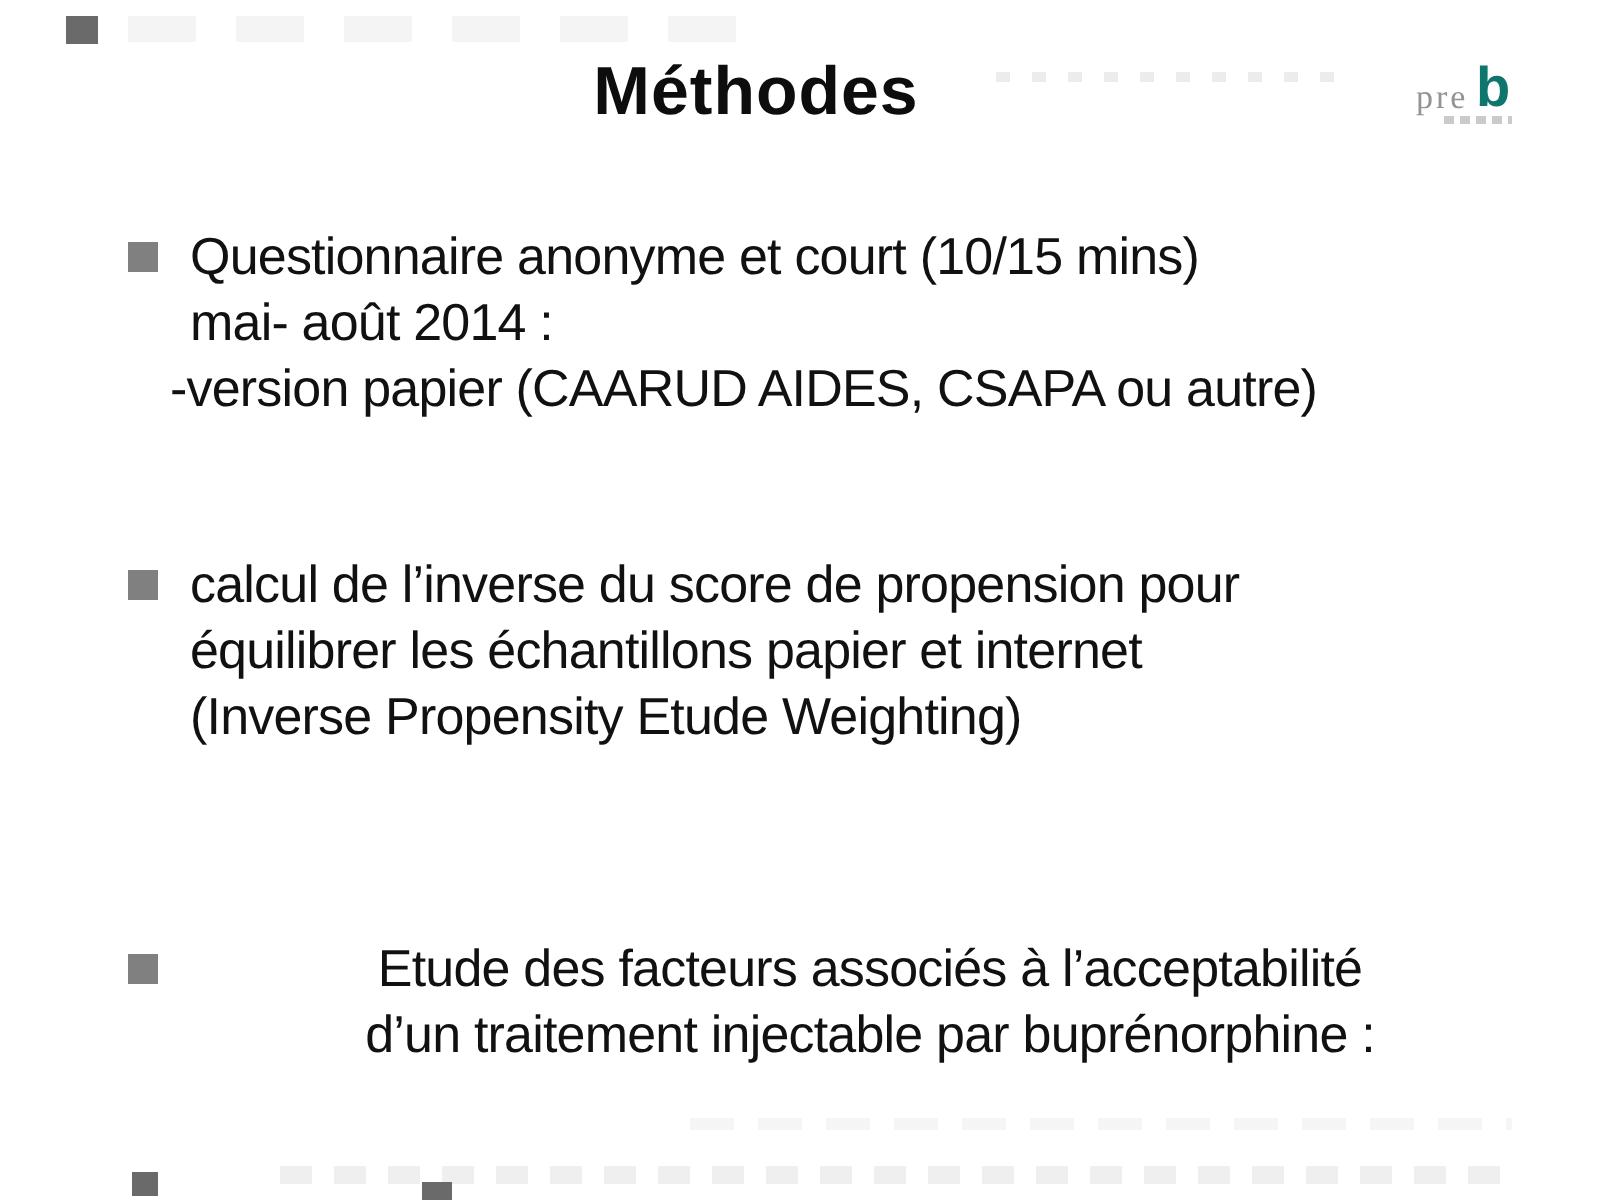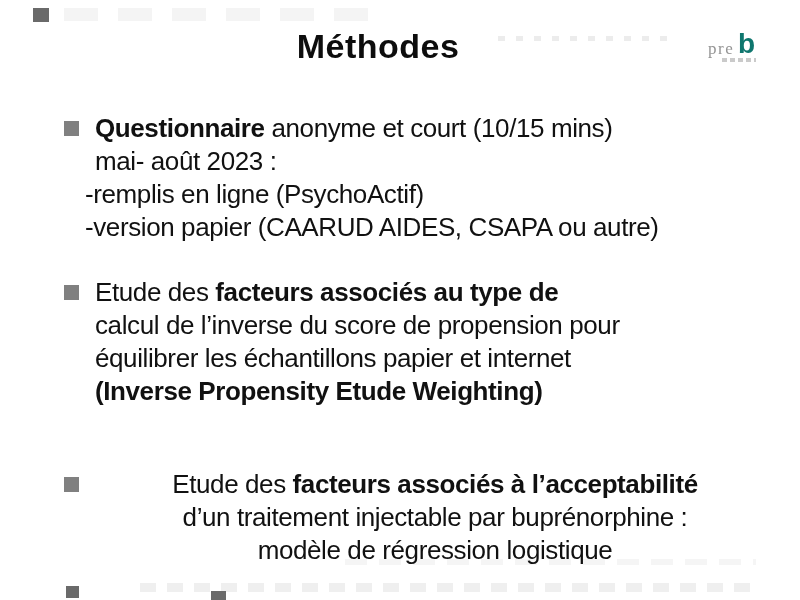--- a/index.html
+++ b/index.html
@@ -34,21 +34,21 @@
     background:repeating-linear-gradient(90deg,#bdbdbd 0 5px,transparent 5px 8px);
   }
   
   .block{position:absolute;left:95px;width:680px;font-size:26px;line-height:33px;letter-spacing:-0.4px;}
   .block-1{top:112px;}
   .block-2{top:276px;}
   .block-3{top:468px;text-align:center;}
   .bullet-sq{position:absolute;left:-31px;top:9px;width:15px;height:15px;background:#808080;}
   .line{white-space:nowrap;}
   .hang{margin-left:-10px;}
-  .b{font-weight:bold;margin-top:17px;}
+  .b{font-weight:normal;margin-top:17px;}
   
   .ghost{position:absolute;}
   .ghost-top-a{left:64px;top:8px;width:320px;height:13px;
     background:repeating-linear-gradient(90deg,#f4f4f4 0 34px,transparent 34px 54px);}
   .ghost-top-b{left:498px;top:36px;width:176px;height:5px;
     background:repeating-linear-gradient(90deg,#ececec 0 7px,transparent 7px 18px);}
   .ghost-bottom-a{left:345px;top:559px;width:448px;height:6px;
     background:repeating-linear-gradient(90deg,#f5f5f5 0 22px,transparent 22px 34px);}
   .ghost-bottom-b{left:140px;top:583px;width:656px;height:9px;
     background:repeating-linear-gradient(90deg,#efefef 0 16px,transparent 16px 27px);}
@@ -81,52 +81,43 @@
     <span class="logo-v">V</span>
     <div class="logo-tagline"></div>
   </div>
 
   <div class="block block-1">
     <span class="bullet-sq"></span>
     <div class="line">
       <span class="b">Questionnaire</span><span> anonyme et court (10/15 mins)</span>
     </div>
     <div class="line">
-      <span>mai- août 2023 :</span>
-    </div>
-    <div class="line hang">
-      <span>-remplis en ligne (PsychoActif)</span>
+      <span>mai- août 2014 :</span>
     </div>
     <div class="line hang">
       <span>-version papier (CAARUD AIDES, CSAPA ou autre)</span>
     </div>
   </div>
 
   <div class="block block-2">
     <span class="bullet-sq"></span>
-    <div class="line">
-      <span>Etude des </span><span class="b">facteurs associés au type de</span>
-    </div>
     <div class="line">
       <span>calcul de l’inverse du score de propension pour</span>
     </div>
     <div class="line">
       <span>équilibrer les échantillons papier et internet</span>
     </div>
     <div class="line">
       <span class="b">(Inverse Propensity Etude Weighting)</span>
     </div>
   </div>
 
   <div class="block block-3">
     <span class="bullet-sq"></span>
     <div class="line">
       <span>Etude des </span><span class="b">facteurs associés à l’acceptabilité</span>
     </div>
     <div class="line">
       <span>d’un traitement injectable par buprénorphine :</span>
     </div>
-    <div class="line">
-      <span>modèle de régression logistique</span>
-    </div>
   </div>
 
 </div>
 
 </body></html>

